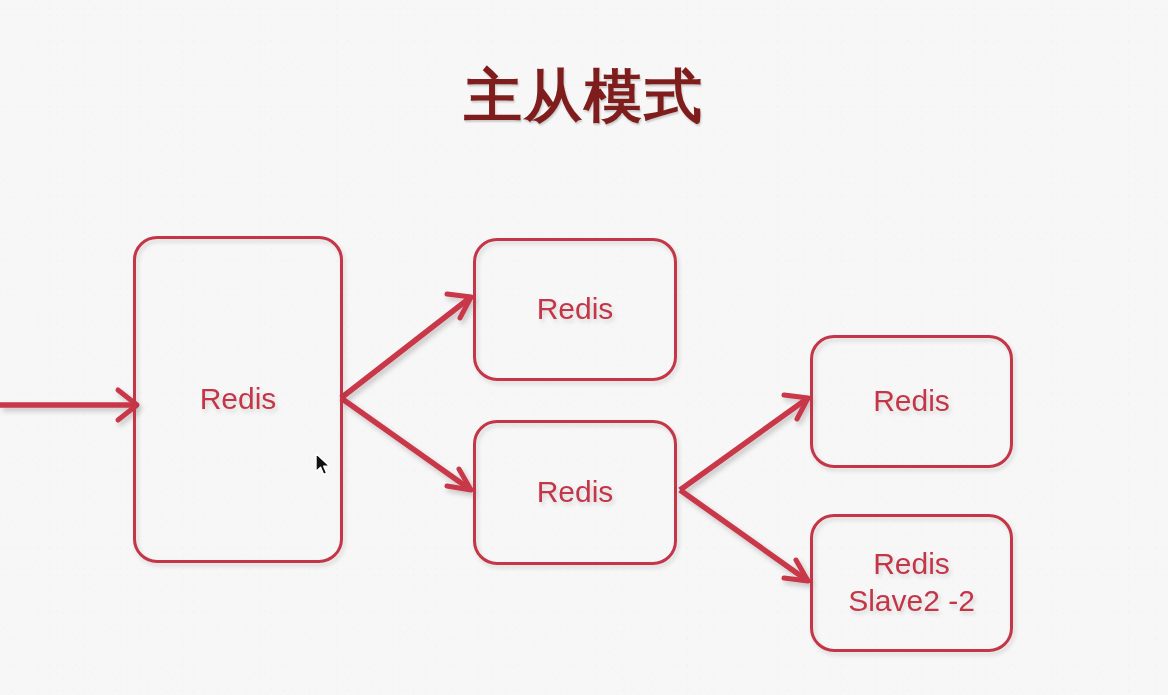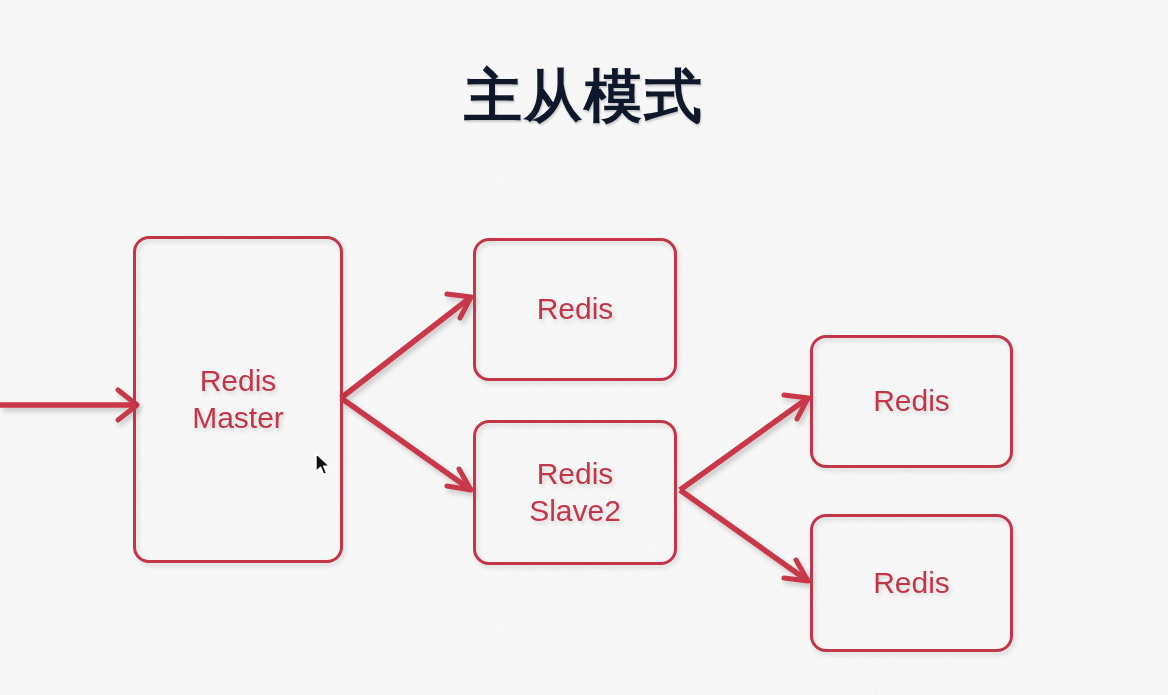--- a/index.html
+++ b/index.html
@@ -36,32 +36,32 @@
   
   #title {
     position: absolute;
     left: 0;
     top: 58px;
     width: 1168px;
     text-align: center;
     font-size: 58px;
     font-weight: bold;
     letter-spacing: 2px;
-    color: #0f172a;
+    color: #7f1d1d;
     text-shadow: 1px 2px 2px rgba(0,0,0,0.18);
     font-family: "DejaVu Sans", "Liberation Sans", sans-serif;
     white-space: nowrap;
   }
 
   
   .node {
     position: absolute;
     box-sizing: border-box;
     border: 3px solid #c33547;
-    border-radius: 16px;
+    border-radius: 24px;
     background: transparent;
     color: #c33547;
     display: flex;
     flex-direction: column;
     align-items: center;
     justify-content: center;
     line-height: 1.22;
     font-size: 30px;
     font-weight: 400;
     text-align: center;
@@ -148,37 +148,36 @@
       <g>
         <line class="arrow-line" x1="680" y1="490" x2="808" y2="581"></line>
         <path class="arrow-head" d="M 784 578 L 808 581 L 796 560"></path>
       </g>
 
     </g>
   </svg>
 
   <div class="node" id="node-master">
     <span class="ln">Redis</span>
-    <span class="ln">Master</span>
   </div>
 
   <div class="node" id="node-slave1">
     <span class="ln">Redis</span>
   </div>
 
   <div class="node" id="node-slave2">
     <span class="ln">Redis</span>
-    <span class="ln">Slave2</span>
   </div>
 
   <div class="node" id="node-slave2-1">
     <span class="ln">Redis</span>
   </div>
 
   <div class="node" id="node-slave2-2">
     <span class="ln">Redis</span>
+    <span class="ln">Slave2 -2</span>
   </div>
 
   <svg id="cursor" viewBox="0 0 18 26" xmlns="http://www.w3.org/2000/svg">
     <path d="M 2 1.5 L 2 19.5 L 6.6 15.3 L 9.6 22.4 L 12.6 21.1 L 9.7 14.2 L 15.4 14.0 Z" fill="#111111" stroke="#ffffff" stroke-width="1.4" stroke-linejoin="round"></path>
   </svg>
 
 </div>
 
 </body></html>

